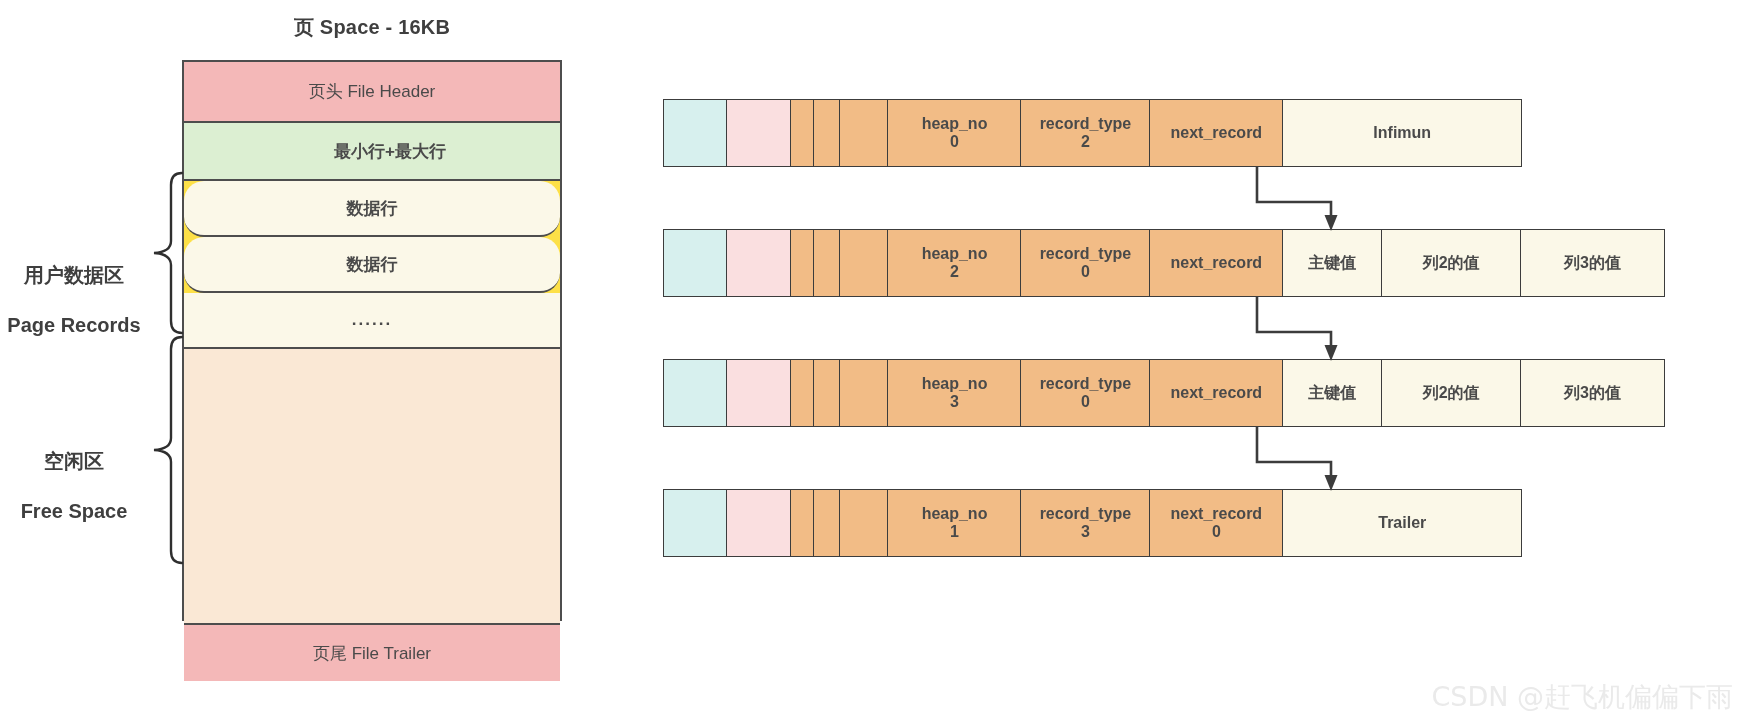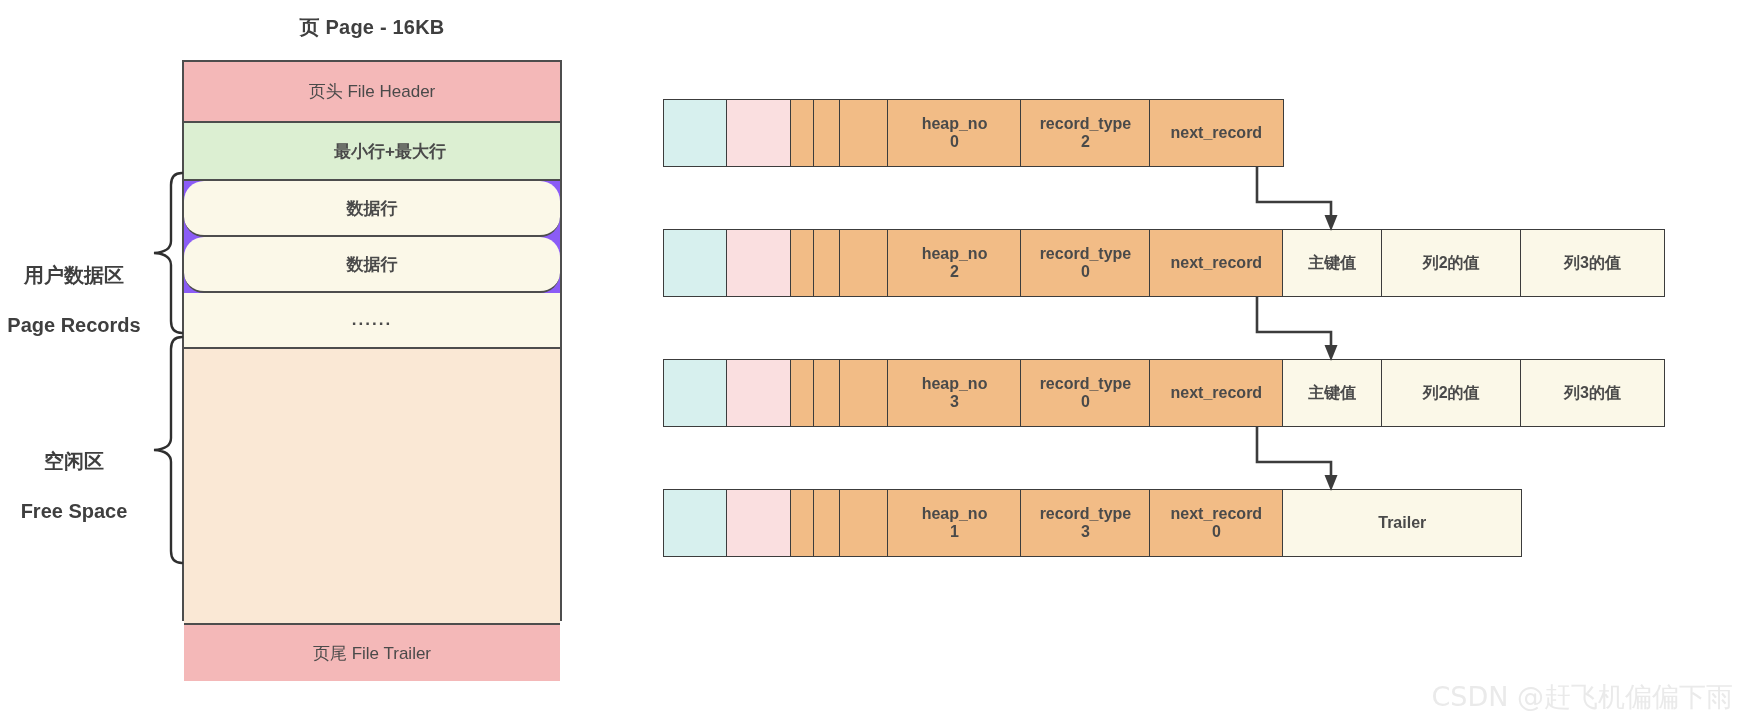--- a/index.html
+++ b/index.html
@@ -23,21 +23,21 @@
     text-align: center;
     font-size: 20px; font-weight: bold;
     color: #3f3f3f;
     letter-spacing: .2px;
   }
   #page-stack {
     position: absolute;
     left: 182px; top: 60px;
     width: 380px; height: 561px;
     border: 2px solid #4d4d4d;
-    background: #8b5cf6;
+    background: #fde047;
   }
   .page-seg {
     position: relative;
     width: 100%;
     display: flex; align-items: center; justify-content: center;
     font-size: 17px;
     border-bottom: 2px solid #4d4d4d;
     color: #4a4a4a;
   }
   .page-seg:last-child { border-bottom: none; }
@@ -93,21 +93,21 @@
     color: #eaeaea;
     font-family: "DejaVu Sans", sans-serif;
     white-space: nowrap;
   }
 </style>
 </head>
 <body>
 
 <div id="stage">
 
-  <div id="page-title">页 Page - 16KB</div>
+  <div id="page-title">页 Space - 16KB</div>
 
   <div id="page-stack">
     <div class="page-seg seg-header">
       <span>页头 File Header</span>
     </div>
     <div class="page-seg seg-minmax">
       <span>最小行+最大行</span>
     </div>
     <div class="page-seg seg-row">
       <span>数据行</span>
@@ -152,20 +152,23 @@
         <div>heap_no</div>
         <div class="val">0</div>
       </div>
       <div class="cell c-orange" style="width: 130px;">
         <div>record_type</div>
         <div class="val">2</div>
       </div>
       <div class="cell c-orange" style="width: 135px;">
         <div>next_record</div>
       </div>
+      <div class="cell c-cream" style="width: 240px;">
+        <div>Infimun</div>
+      </div>
     </div>
   <div class="record-row" id="row-1" style="left:663px; top:229px;">
       <div class="cell c-cyan" style="width: 65px;"></div>
       <div class="cell c-pink" style="width: 65px;"></div>
       <div class="cell c-orange" style="width: 25px;"></div>
       <div class="cell c-orange" style="width: 27px;"></div>
       <div class="cell c-orange" style="width: 50px;"></div>
       <div class="cell c-orange" style="width: 135px;">
         <div>heap_no</div>
         <div class="val">2</div>

